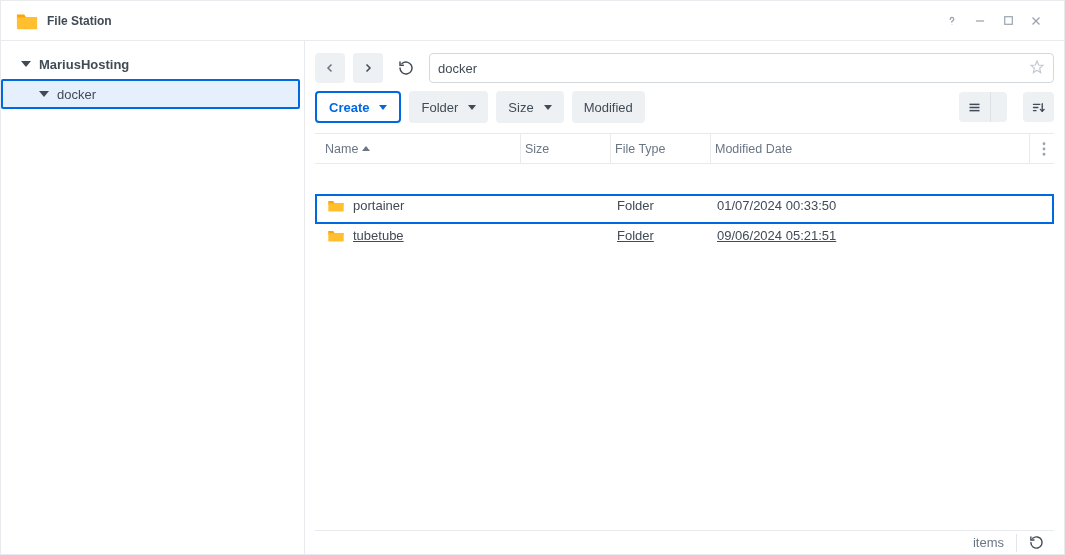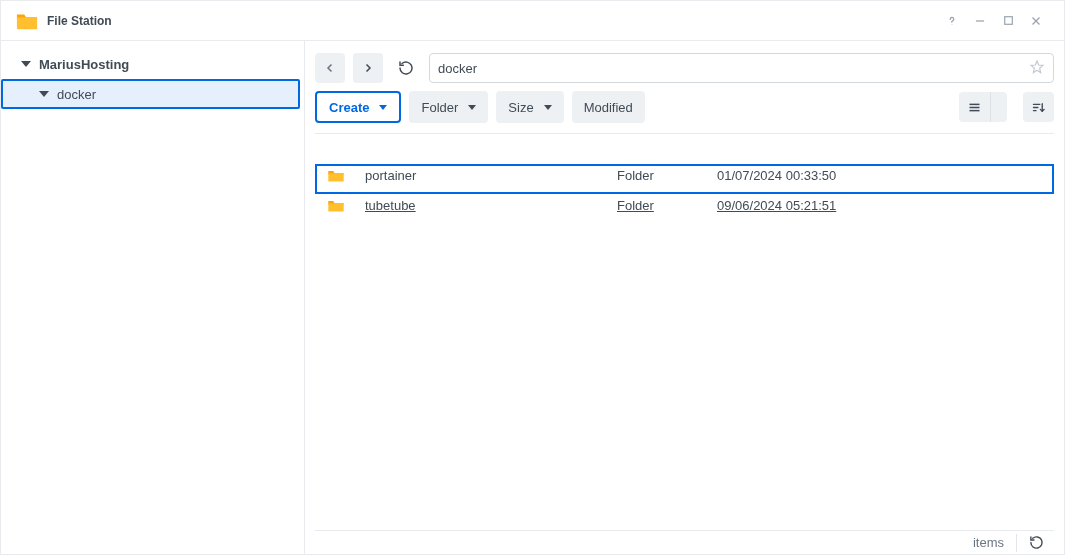--- a/index.html
+++ b/index.html
@@ -93,21 +93,21 @@
   .thead {
     height: 30px; border-bottom:1px solid #e8eaed; color:#6b7684; font-size:12.5px;
     padding-left:6px;
   }
   .th { display:flex; align-items:center; gap:4px; border-right:1px solid #e8eaed; height:100%; padding-left:4px; }
   .th:last-child { border-right:none; justify-content:center; color:#9aa4ae; }
   .sort-caret { width:0; height:0; border-left:4px solid transparent; border-right:4px solid transparent; border-bottom:5px solid #6b7684; }
   .tbody { flex:1; overflow-y:auto; }
   .trow { height: 30px; padding-left:6px; cursor:default; border:2px solid transparent; }
   .trow.selected { border:2px solid #0068e1;text-decoration:underline; }
-  .trow .cell { display:flex; align-items:center; gap:20px; padding-left:4px; height:100%;margin-top:32px; }
+  .trow .cell { display:flex; align-items:center; gap:8px; padding-left:4px; height:100%;margin-top:32px; }
   .foldericon { width:18px; height:14px; display:inline-flex; }
 
   .statusbar {
     height: 24px; border-top:1px solid #e8eaed; display:flex; align-items:center;
     padding: 0 10px 0 0; color:#6b7684; gap: 12px;
   }
   .statusbar .spacer { flex:1; }
   .status-sep { width:1px; height: 18px; background: #e2e6ea; }
 
   
@@ -230,20 +230,42 @@
             <line x1="4" y1="7" x2="14" y2="7"></line>
               <line x1="4" y1="12" x2="11" y2="12"></line>
               <line x1="4" y1="17" x2="8" y2="17"></line>
             <line x1="18" y1="6" x2="18" y2="18"></line>
               <polyline points="15 15 18 18 21 15"></polyline>
           </svg>
         </span>
       </div>
 
       <div class="table">
+        <div class="thead">
+          <span class="th">
+            <span>Name</span>
+            <span class="sort-caret"></span>
+          </span>
+          <span class="th">
+              <span>Size</span>
+            </span>
+          <span class="th">
+              <span>File Type</span>
+            </span>
+          <span class="th">
+              <span>Modified Date</span>
+            </span>
+          <span class="th">
+            <svg width="4" height="14" viewBox="0 0 4 16" fill="currentColor">
+                <circle cx="2" cy="2" r="1.6"></circle>
+                <circle cx="2" cy="8" r="1.6"></circle>
+                <circle cx="2" cy="14" r="1.6"></circle>
+              </svg>
+          </span>
+        </div>
         <div class="tbody" id="tbody">
             <div class="trow">
               <span class="cell">
                 <span class="foldericon">
                   <svg viewBox="0 0 24 20" width="18" height="14">
                     <path class="folder-svg-tab" d="M1 3 h7 l2 3 h13 v2 h-22 z"></path>
                     <path class="folder-svg-body" d="M1 6 h22 v11 a1 1 0 0 1 -1 1 h-20 a1 1 0 0 1 -1 -1 z"></path>
                   </svg>
                 </span>
                 <span>portainer</span>

